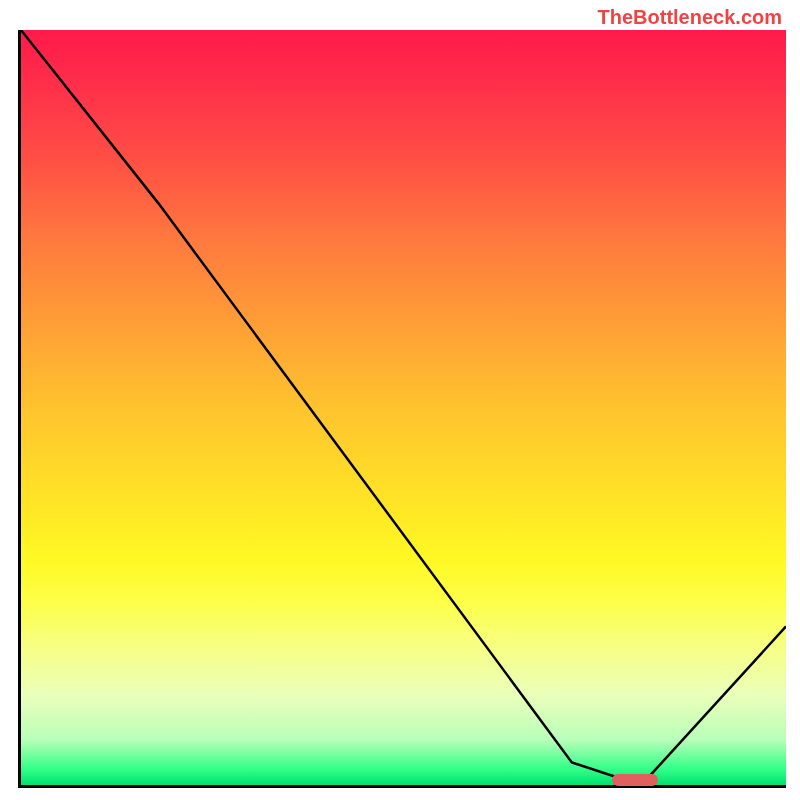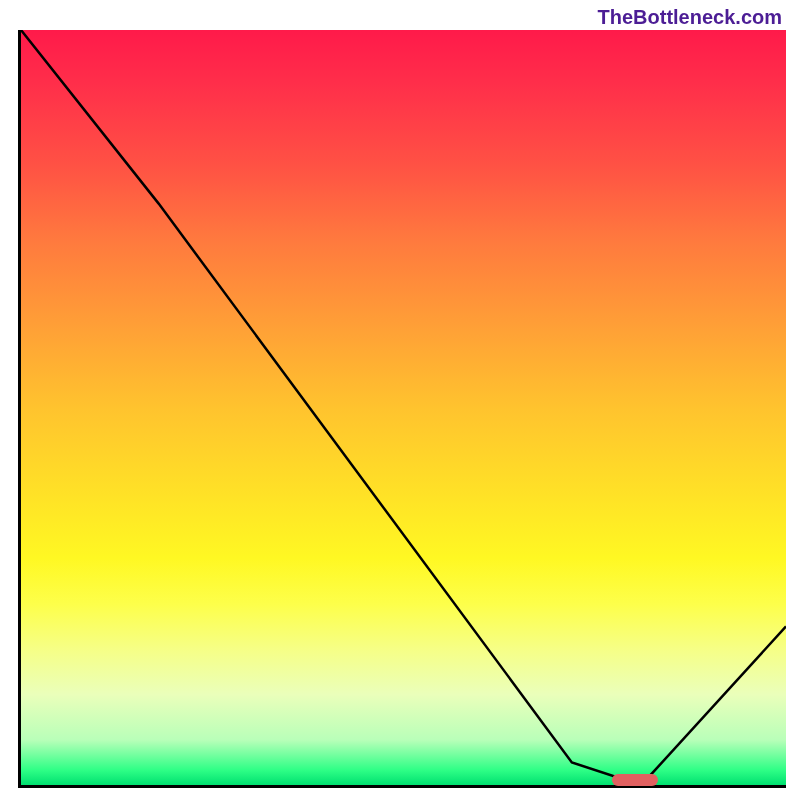--- a/index.html
+++ b/index.html
@@ -9,21 +9,21 @@
     background: #ffffff;
     font-family: Arial, sans-serif;
     position: relative;
   }
   .watermark {
     position: absolute;
     top: 6px;
     right: 18px;
     font-size: 20px;
     font-weight: bold;
-    color: #4c1d95;
+    color: #ef4444;
   }
   .plot-area {
     position: absolute;
     left: 18px;
     top: 30px;
     width: 768px;
     height: 758px;
     border-left: 3px solid #000;
     border-bottom: 3px solid #000;
   }

